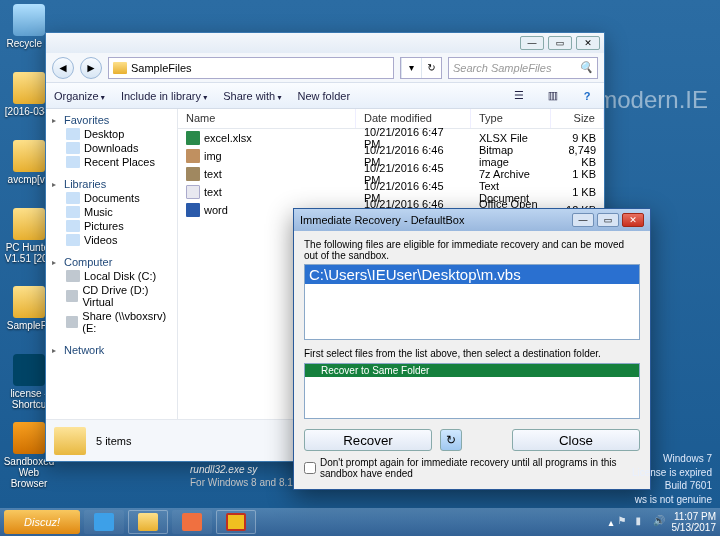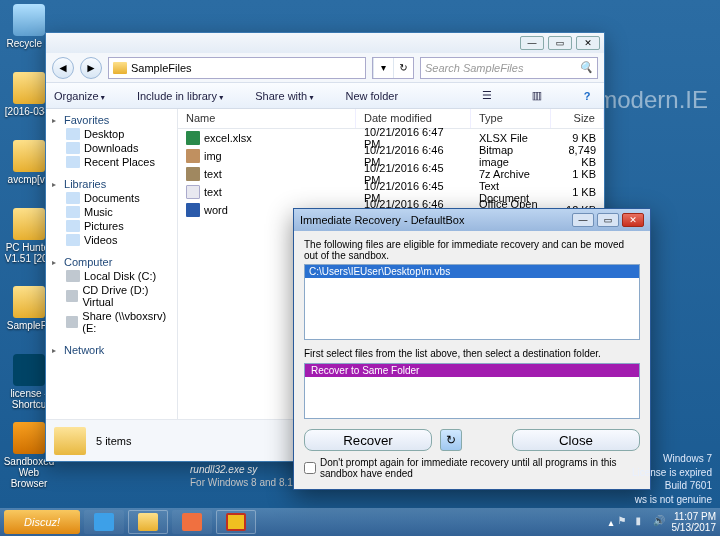--- a/index.html
+++ b/index.html
@@ -21,22 +21,22 @@
   
   .explorer { position: absolute; left: 45px; top: 32px; width: 560px; height: 430px; background: #fff; border: 1px solid #3a78b0; box-shadow: 0 6px 20px rgba(0,0,0,.35); display:flex; flex-direction:column; }
   .ex-titlebar { height: 20px; background: linear-gradient(#f4f7fb,#e4ecf6); display:flex; justify-content:flex-end; align-items:center; padding:0 4px; gap:4px; }
   .wbtn { width: 24px; height: 14px; border: 1px solid #8aa; border-radius: 2px; font-size:9px; display:flex; align-items:center; justify-content:center; background:#e8f0f6; }
   .ex-nav { height:30px; display:flex; align-items:center; padding:2px 6px; gap:6px; background:#f4f7fb; border-bottom:1px solid #d8e0ec; }
   .navbtn { width:22px; height:22px; border-radius:50%; border:1px solid #9cb8d8; background:linear-gradient(#f8fbff,#d8e6f4); display:flex; align-items:center; justify-content:center; font-size:12px; }
   .addr { flex:1; height:22px; border:1px solid #aac; background:#fff; display:flex; align-items:center; padding:0 4px; gap:4px; }
   .addr .fic { width:14px; height:12px; background:linear-gradient(#fde08a,#e8b030); border-radius:1px; }
   .addr-controls { display:flex; gap:0; border:1px solid #aac; background:#fff; }
   .addr-controls .sm { width:20px; height:20px; display:flex; align-items:center; justify-content:center; font-size:10px; border-left:1px solid #dde6f0; }
-  .search { width:178px; height:22px; border:1px solid #aac; background:#fff; display:flex; align-items:center; padding:0 4px; color:#999; font-style:italic; justify-content:space-between; }
-  .ex-toolbar { height:26px; background:linear-gradient(#fafcff,#e8f0fa); border-bottom:1px solid #d4dce8; display:flex; align-items:center; padding:0 8px; gap:32px; color:#224; }
+  .search { width:150px; height:22px; border:1px solid #aac; background:#fff; display:flex; align-items:center; padding:0 4px; color:#999; font-style:italic; justify-content:space-between; }
+  .ex-toolbar { height:26px; background:linear-gradient(#fafcff,#e8f0fa); border-bottom:1px solid #d4dce8; display:flex; align-items:center; padding:0 8px; gap:16px; color:#224; }
   .ex-toolbar .drop::after { content:" ▾"; font-size:8px; }
   .ex-toolbar .spacer { flex:1; }
   .ex-toolbar .tbic { width:18px; height:18px; display:flex; align-items:center; justify-content:center; }
   .ex-body { flex:1; display:flex; overflow:hidden; }
   .navpane { width:132px; border-right:1px solid #e4e8ee; background:#fff; padding:4px 2px; overflow:hidden; }
   .nav-sec { margin-bottom:8px; }
   .nav-sec .hdr { display:flex; align-items:center; gap:4px; padding:1px 4px; color:#224a7a; }
   .nav-sec .hdr::before { content:"▸"; font-size:8px; color:#666; }
   .nav-item { display:flex; align-items:center; gap:4px; padding:1px 4px 1px 18px; }
   .nav-item .nic { width:14px; height:12px; background:#c8e0f8; border-radius:1px; }
@@ -64,27 +64,27 @@
 
   
   .dialog { position:absolute; left:293px; top:208px; width:358px; background:#f0f0f0; border:1px solid #2a5a9a; box-shadow:0 8px 24px rgba(0,0,0,.45); }
   .dlg-title { height:22px; background:linear-gradient(#bcd4f0,#9ab8de); display:flex; align-items:center; padding:0 6px; font-size:11px; color:#000; justify-content:space-between; }
   .dlg-title .btns { display:flex; gap:3px; }
   .dlg-title .btns span { width:22px; height:14px; border:1px solid #7090b8; border-radius:2px; background:#d8e4f4; display:flex; align-items:center; justify-content:center; font-size:9px; }
   .dlg-title .btns span.close { background:linear-gradient(#e87060,#c83020); color:#fff; border-color:#a02818; }
   .dlg-body { padding:8px 10px 10px; }
   .dlg-msg { margin-bottom:3px; font-size:10px; }
   .listbox { height:76px; border:1px solid #8aa8c8; background:#fff; overflow:hidden; }
-  .listbox .sel { background:#2a70d0; color:#fff; padding:1px 4px; font-size:10px; }
+  .listbox .sel { background:#2a70d0; color:#fff; padding:1px 4px; font-size:15px; }
   .dlg-msg2 { margin:8px 0 4px; font-size:10px; }
   .listbox2 { height:56px; border:1px solid #8aa8c8; background:#fff; font-size:10px; }
-  .listbox2 .sel { background:#a21caf; color:#fff; padding:1px 6px; }
+  .listbox2 .sel { background:#15803d; color:#fff; padding:1px 16px; }
   .listbox2 .row { padding:1px 4px; }
   .dlg-btnrow { display:flex; align-items:center; gap:8px; margin-top:10px; }
-  .dlg-btn { width:128px; height:22px; border:1px solid #8aa; border-radius:8px; background:linear-gradient(#f8faff,#e0e8f4); }
+  .dlg-btn { width:128px; height:22px; border:1px solid #8aa; border-radius:3px; background:linear-gradient(#f8faff,#e0e8f4); }
   .dlg-refresh { width:22px; height:22px; border:1px solid #8aa; border-radius:3px; background:linear-gradient(#d0e8ff,#a0c8f0); font-size:12px; }
   .dlg-check { display:flex; align-items:center; gap:4px; margin-top:6px; font-size:10px; }
   .dlg-check input { width:12px; height:12px; }
 
   
   .console { position:absolute; left:190px; top:450px; width:300px; color:#c8c8c8; font:10px/1.3 Consolas, monospace; }
 
   
   .taskbar { position:absolute; left:0; bottom:0; width:100%; height:28px; background:linear-gradient(rgba(120,160,200,.55),rgba(60,100,150,.7)); display:flex; align-items:center; padding:0 4px; gap:4px; }
   .tb-item { width:40px; height:24px; border-radius:2px; display:flex; align-items:center; justify-content:center; background:rgba(255,255,255,.05); }

